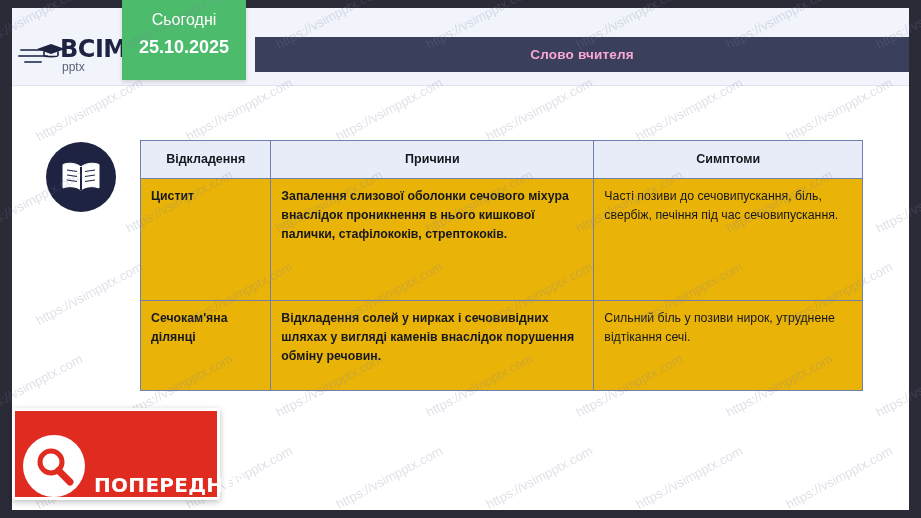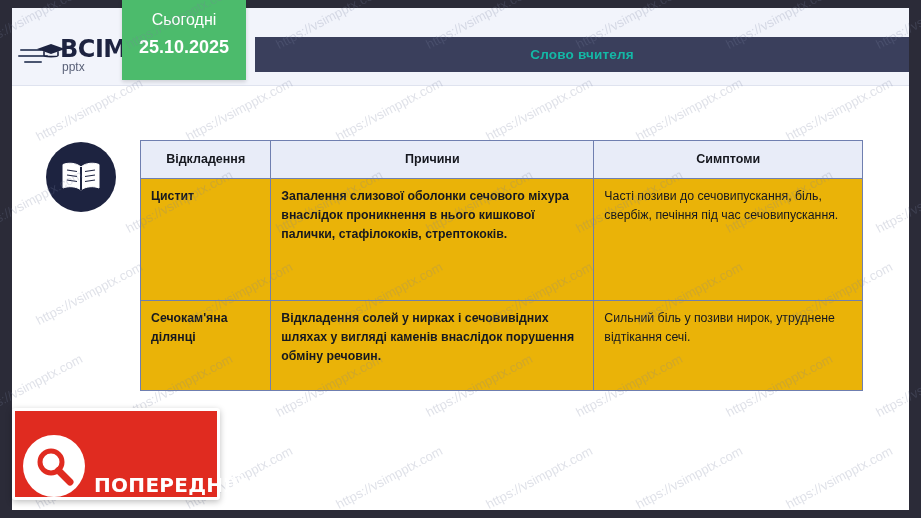--- a/index.html
+++ b/index.html
@@ -35,21 +35,21 @@
   .header-bar {
     position: absolute;
     left: 255px; top: 37px;
     width: 654px; height: 35px;
     background: #3a3f5c;
     display: flex;
     align-items: center;
     justify-content: center;
   }
   .header-bar span {
-    color: #14b8a6;
+    color: #f9a8d4;
     font-size: 13.5px;
     font-weight: bold;
     letter-spacing: .2px;
   }
   
   .logo {
     position: absolute;
     left: 18px; top: 33px;
     width: 200px; height: 44px;
     display: flex;

